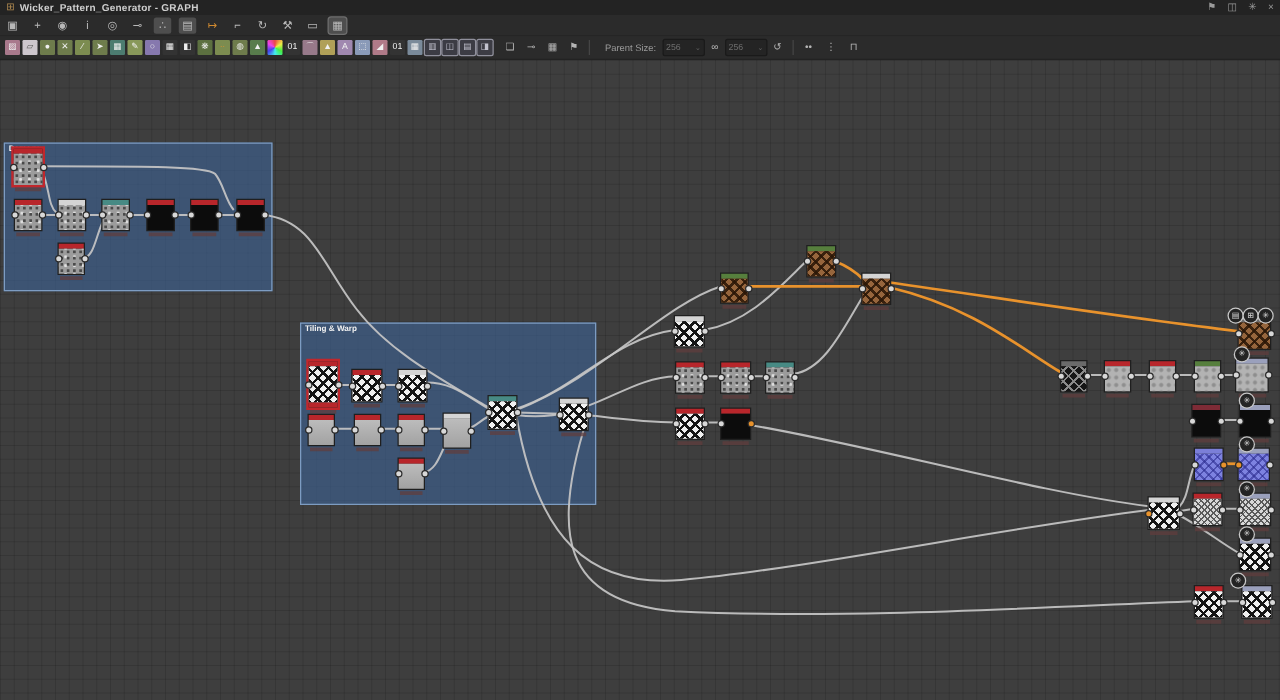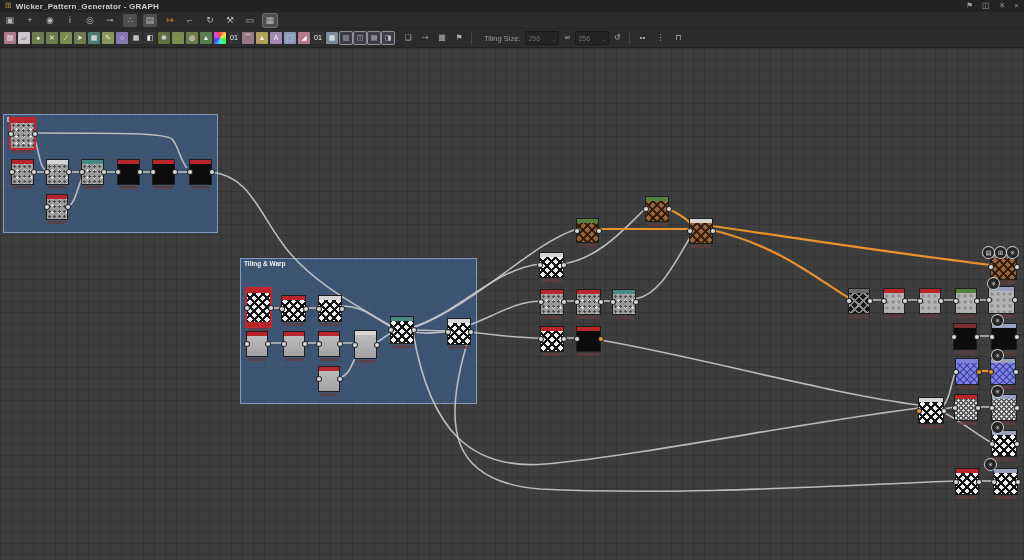--- a/index.html
+++ b/index.html
@@ -134,21 +134,21 @@
         <span class="t2 framed">▤</span>
         <span class="t2 framed">◨</span>
       </span>
     <span id="extra-icons" style="display:flex;gap:5px;margin-left:6px;">
         <span class="t2plain">❏</span>
         <span class="t2plain">⊸</span>
         <span class="t2plain">▦</span>
         <span class="t2plain">⚑</span>
       </span>
     <span class="sep"></span>
-    <span class="ps-label">Tiling Size:</span>
+    <span class="ps-label">Parent Size:</span>
     <span class="combo">
       <span>256</span>
       <span class="caret">⌄</span>
     </span>
     <span class="t2plain">∞</span>
     <span class="combo">
       <span>256</span>
       <span class="caret">⌄</span>
     </span>
     <span class="t2plain">↺</span>

